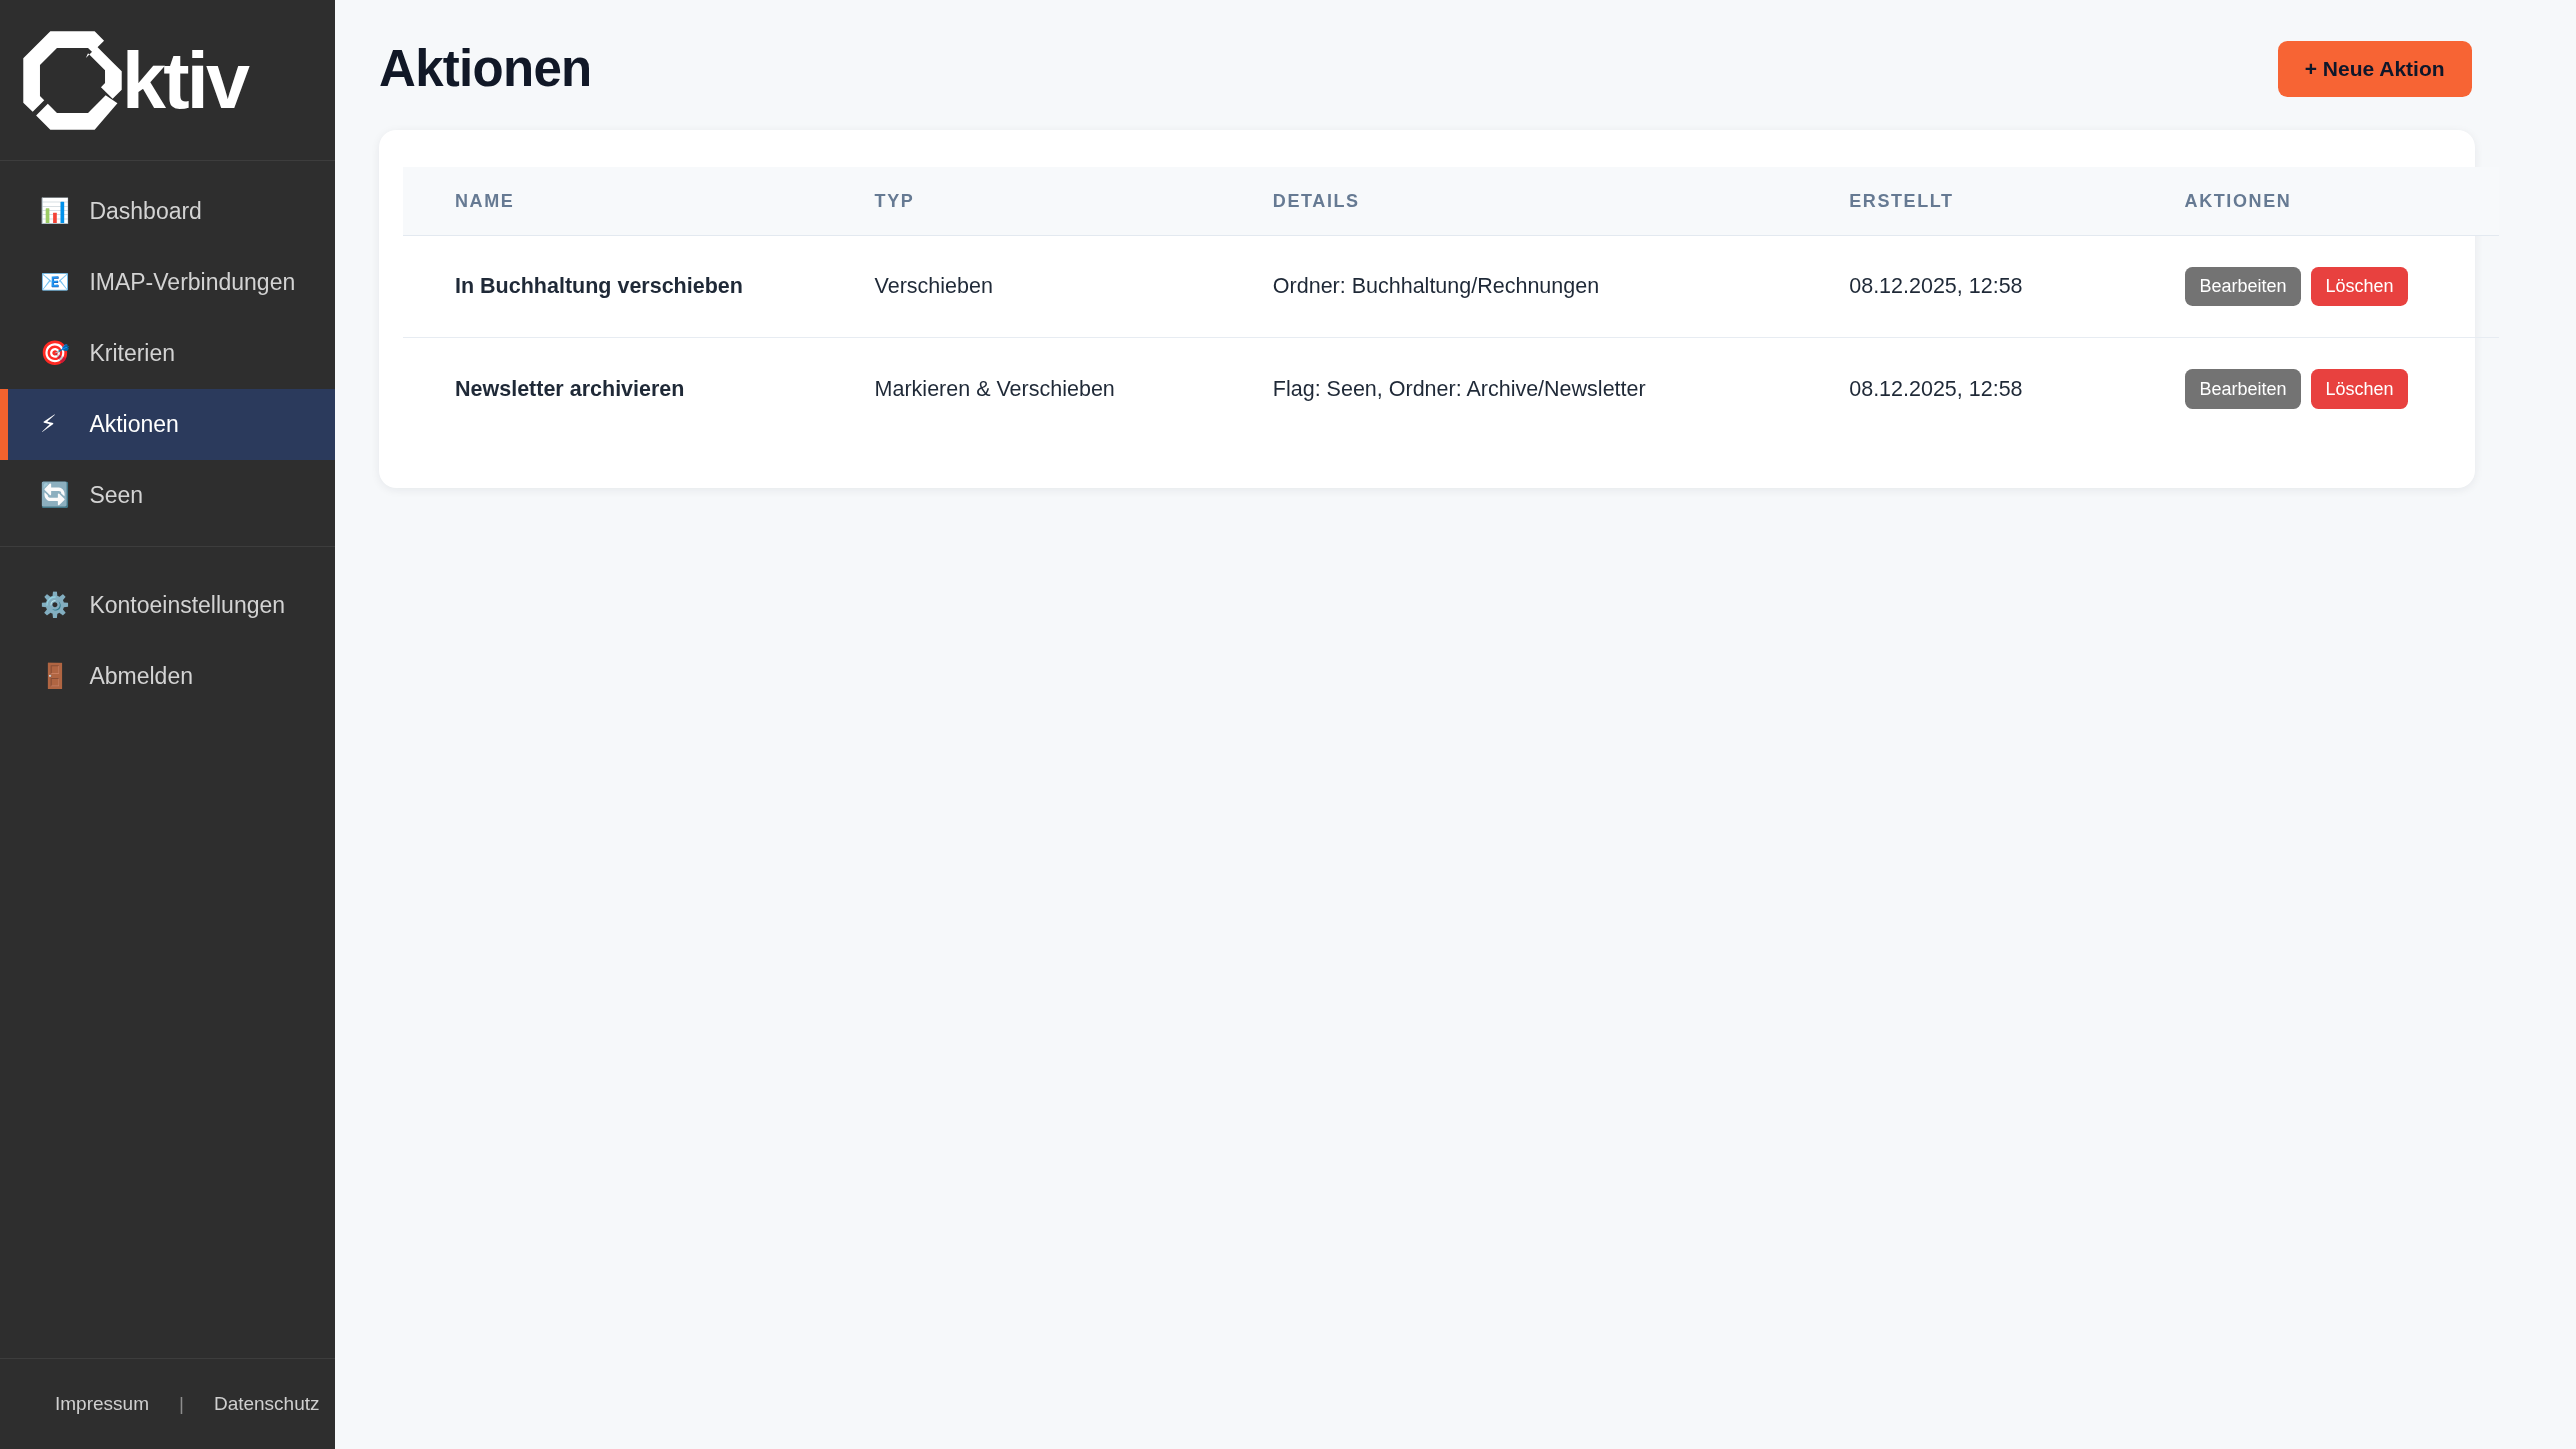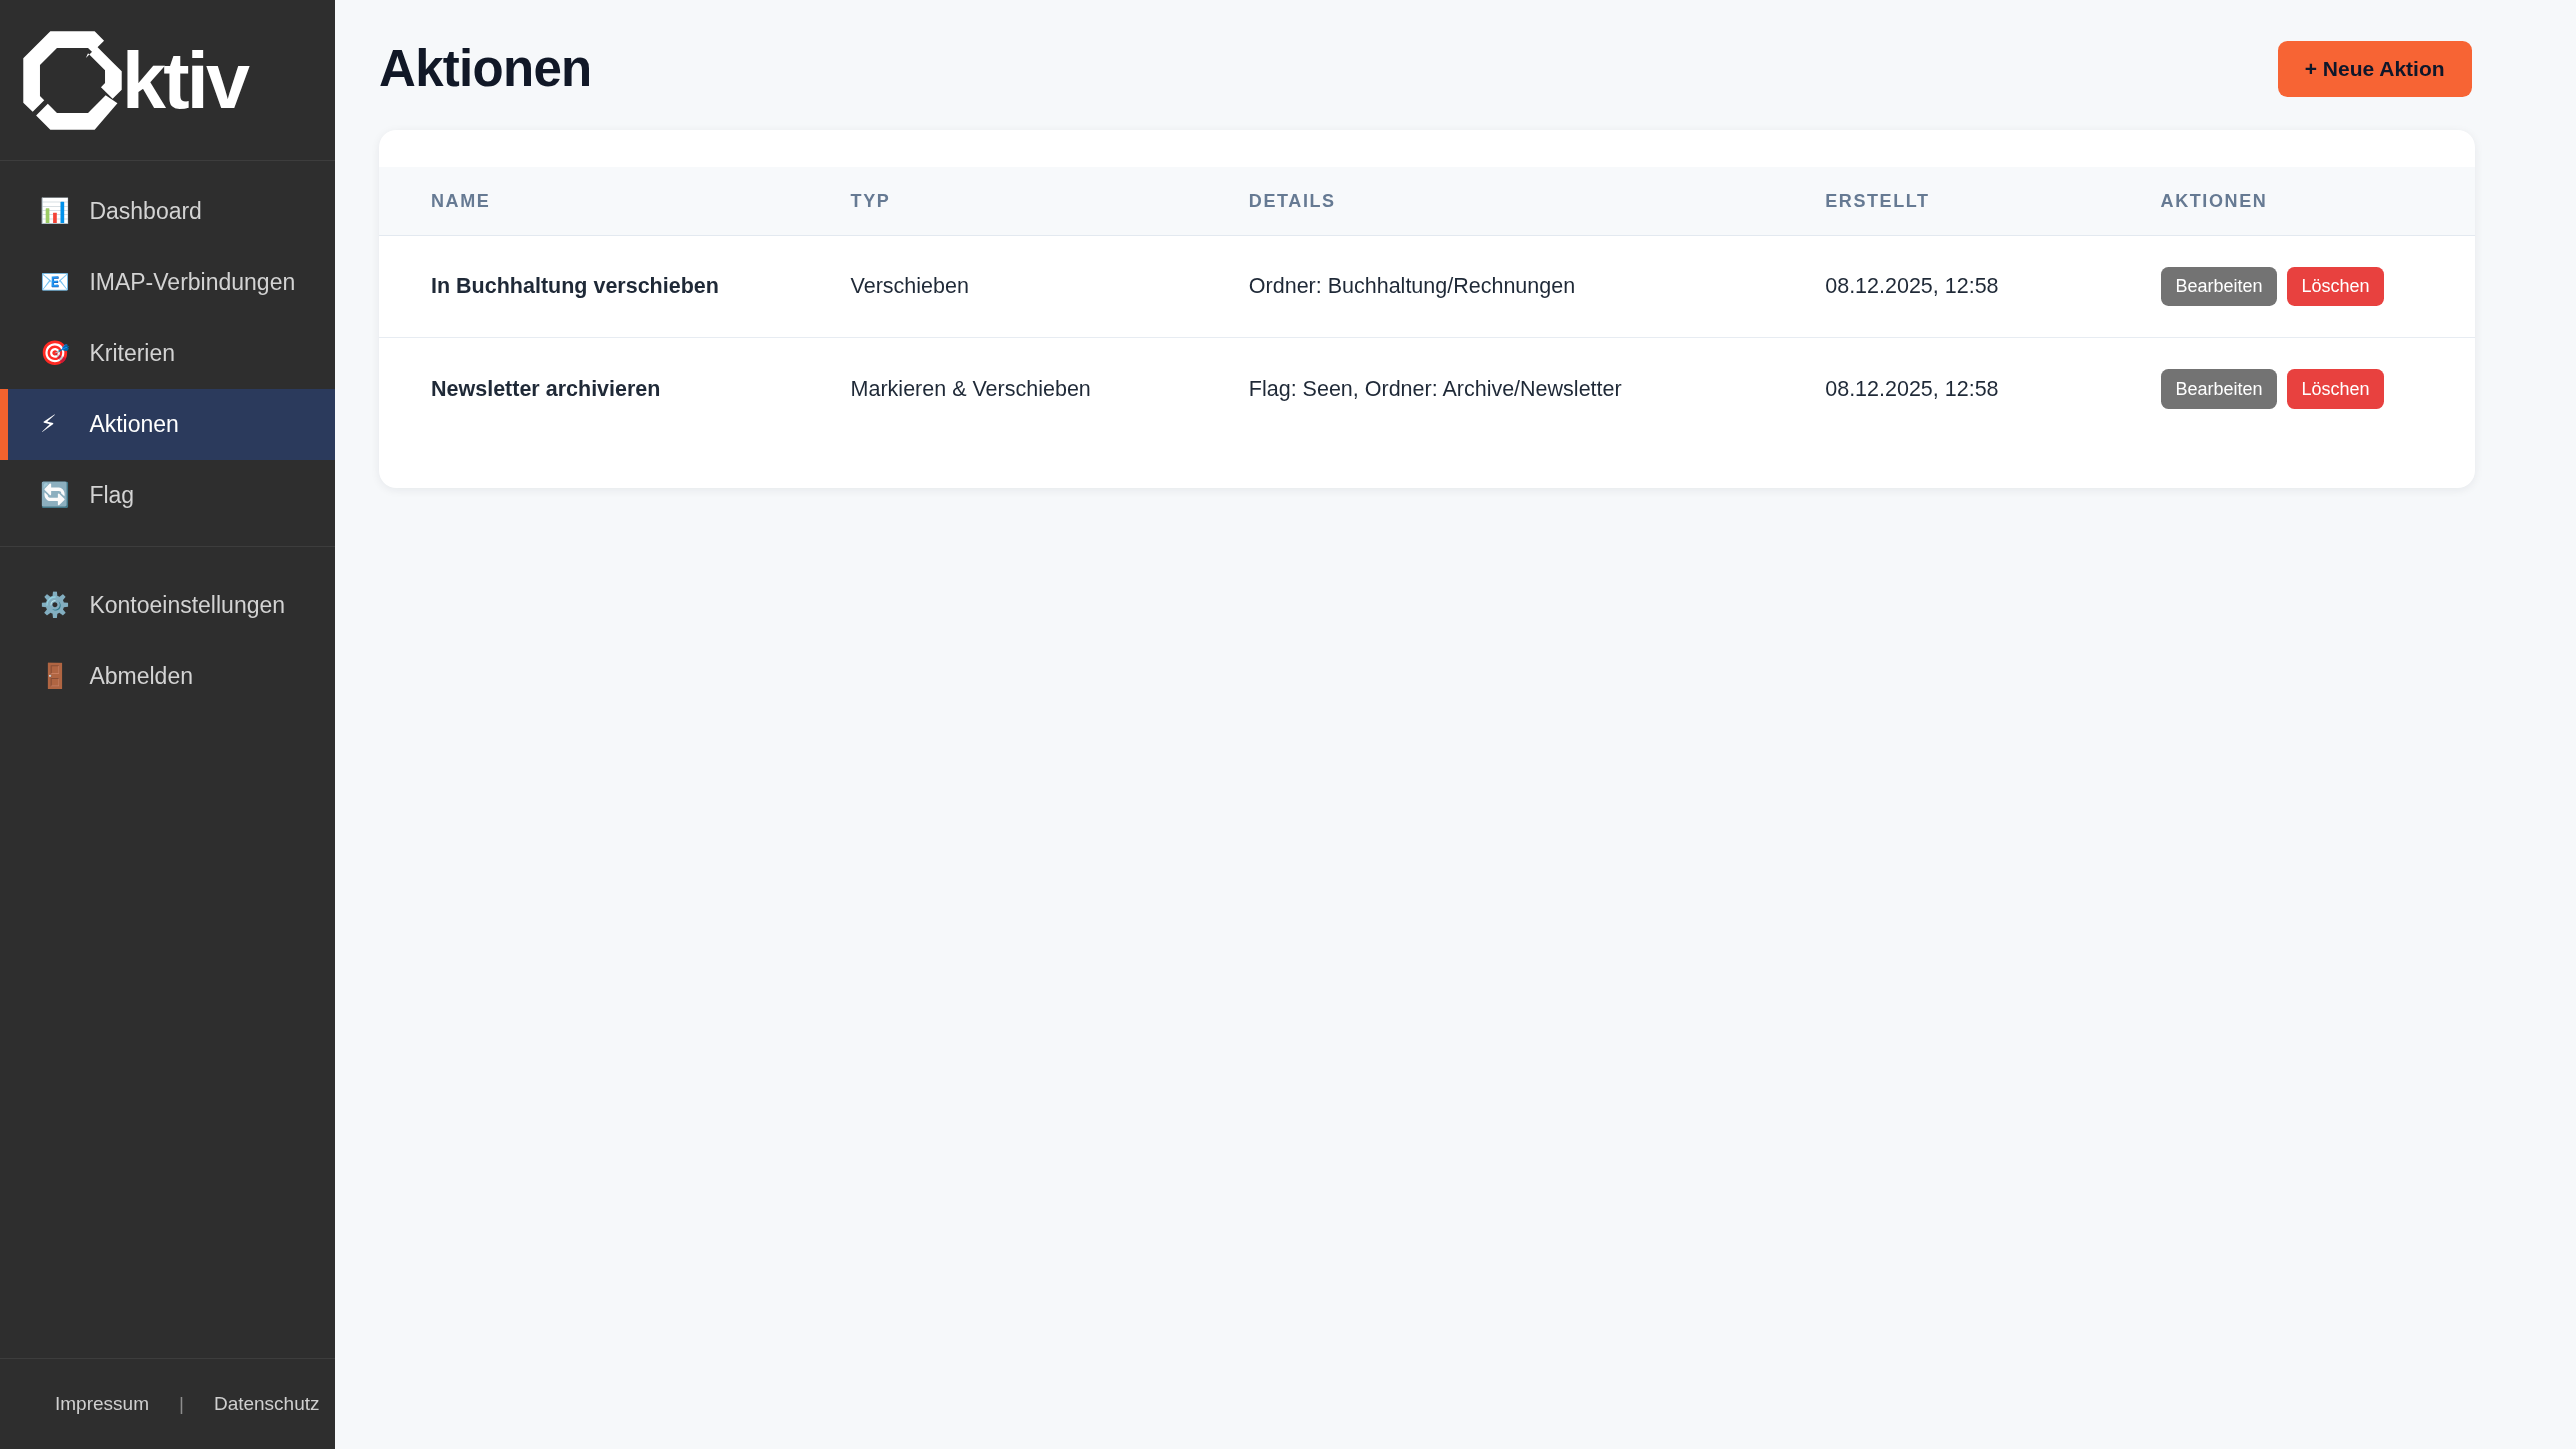--- a/index.html
+++ b/index.html
@@ -100,21 +100,21 @@
     white-space:nowrap;
   }
 
   
   .card {
     background:#ffffff;
     border-radius:17.4px;
     box-shadow:0 2px 9.4px rgba(15,23,42,0.07);
     padding:37px 0 48px 0;
   }
-  table.data { width:100%; border-collapse:collapse; table-layout:fixed; }
+  table.data { width:100%; border-collapse:collapse; table-layout:fixed;margin-left:24px; }
 
   .data thead th {
     background:#f7f9fb;
     text-align:left;
     color:#667a93;
     font-size:18px;
     font-weight:700;
     letter-spacing:1.6px;
     padding:24px 0 23px 0;
     border-bottom:1.3px solid #e3e9f0;
@@ -188,21 +188,21 @@
         <span class="nav-label">Kriterien</span>
       </div>
 
       <div class="nav-item active">
         <span class="nav-icon">⚡</span>
         <span class="nav-label">Aktionen</span>
       </div>
 
       <div class="nav-item">
         <span class="nav-icon">🔄</span>
-        <span class="nav-label">Flag</span>
+        <span class="nav-label">Seen</span>
       </div>
 
     </nav>
 
     <nav class="nav-group secondary">
 
       <div class="nav-item">
         <span class="nav-icon">⚙️</span>
         <span class="nav-label">Kontoeinstellungen</span>
       </div>

